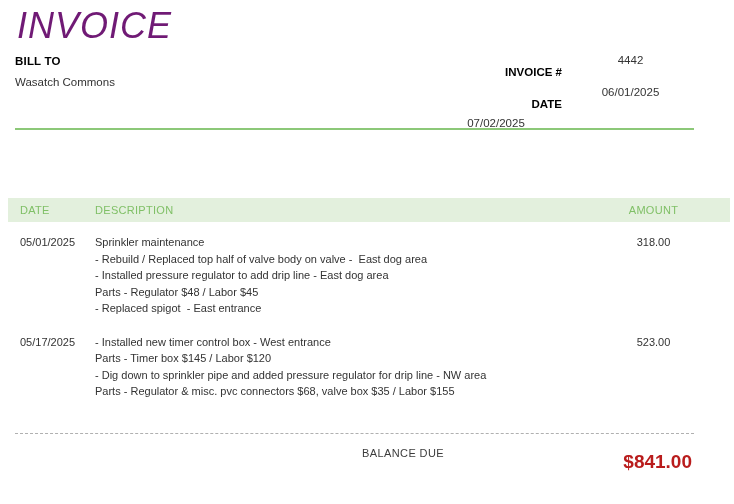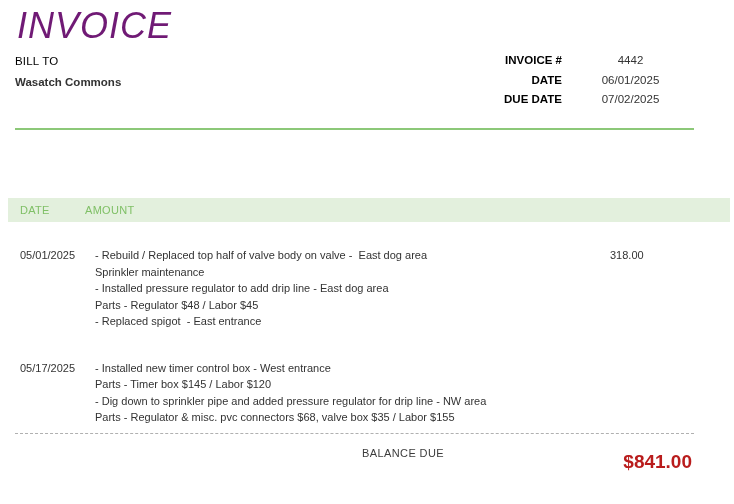--- a/index.html
+++ b/index.html
@@ -17,56 +17,56 @@
   .invoice-title {
     position: absolute; left: 17px; top: 5px;
     font-size: 36px; font-weight: 400; letter-spacing: 1px;
     color: #701a75;
     font-style: italic;
   }
 
   
   .billto-label {
     position: absolute; left: 15px; top: 55px;
-    font-size: 11.5px; font-weight: 400; color: #000000; letter-spacing: 0.2px;
+    font-size: 11.5px; font-weight: 700; color: #000000; letter-spacing: 0.2px;
   }
   .billto-name {
     position: absolute; left: 15px; top: 76px;
-    font-size: 11.5px; color: #333333; font-weight: bold;
+    font-size: 11.5px; color: #333333;
   }
 
   
   .meta {
     position: absolute; top: 54px; left: 430px; width: 260px;
     display: grid; grid-template-columns: 132px 1fr;
     column-gap: 9px; row-gap: 7.5px;
     font-size: 11.5px;
   }
-  .meta .label { text-align: right; font-weight: 700; color: #000000; }
+  .meta .label { text-align: right; font-weight: 700; color: #000000; margin-top: 12px; }
   .meta .value { text-align: center; color: #333333; }
 
   
   .divider {
     position: absolute; left: 15px; top: 128px;
     width: 679px; height: 2px; background: #8cc878;
   }
 
   
   .table { position: absolute; left: 8px; top: 198px; width: 722px; }
   .thead {
     display: flex; align-items: center;
     height: 24px; background: #e3f0dd;
     color: #80c067; font-size: 11px; letter-spacing: 0.3px;
   }
   .col-date { width: 77px; padding-left: 12px; flex: none; }
   .col-desc { flex: 1 1 auto; padding-left: 10px; }
-  .col-amount { width: 120px; flex: none; text-align: left; padding-right: 33px; }
+  .col-amount { width: 120px; flex: none; text-align: center; padding-right: 33px; }
   .trow {
     display: flex; align-items: flex-start;
-    padding-top: 25px; padding-bottom: 5px;
+    padding-top: 12px; padding-bottom: 5px;
     font-size: 11px; color: #333333;
   }
   .trow .col-date, .trow .col-amount { line-height: 16.5px; }
   .desc-line { line-height: 16.5px; white-space: pre-wrap; }
 
   
   .dashed-rule {
     position: absolute; left: 15px; top: 433px;
     width: 679px; border-top: 1.5px dashed #b0b0b0;
   }
@@ -89,52 +89,53 @@
   <h1 class="invoice-title">INVOICE</h1>
 
   <div class="billto-label">BILL TO</div>
   <div class="billto-name">Wasatch Commons</div>
 
   <div class="meta">
     <div class="label">INVOICE #</div>
     <div class="value">4442</div>
     <div class="label">DATE</div>
     <div class="value">06/01/2025</div>
-    <div class="label">DUE DATE</div>
     <div class="value">07/02/2025</div>
   </div>
 
   <div class="divider"></div>
 
   <div class="table">
     <div class="thead">
       <div class="col-date">DATE</div>
+      <div class="col-desc">DESCRIPTION</div>
       <div class="col-amount">AMOUNT</div>
     </div>
 
     <div class="trow">
       <div class="col-date">05/01/2025</div>
       <div class="col-desc">
+        <div class="desc-line">Sprinkler maintenance</div>
         <div class="desc-line">- Rebuild / Replaced top half of valve body on valve -  East dog area</div>
-        <div class="desc-line">Sprinkler maintenance</div>
         <div class="desc-line">- Installed pressure regulator to add drip line - East dog area</div>
         <div class="desc-line">Parts - Regulator $48 / Labor $45</div>
         <div class="desc-line">- Replaced spigot  - East entrance</div>
       </div>
       <div class="col-amount">318.00</div>
     </div>
 
     <div class="trow">
       <div class="col-date">05/17/2025</div>
       <div class="col-desc">
         <div class="desc-line">- Installed new timer control box - West entrance</div>
         <div class="desc-line">Parts - Timer box $145 / Labor $120</div>
         <div class="desc-line">- Dig down to sprinkler pipe and added pressure regulator for drip line - NW area</div>
         <div class="desc-line">Parts - Regulator &amp; misc. pvc connectors $68, valve box $35 / Labor $155</div>
       </div>
+      <div class="col-amount">523.00</div>
     </div>
   </div>
 
   <div class="dashed-rule"></div>
 
   <div class="balance-label">BALANCE DUE</div>
   <div class="balance-amount">$841.00</div>
 
 </div>
 

